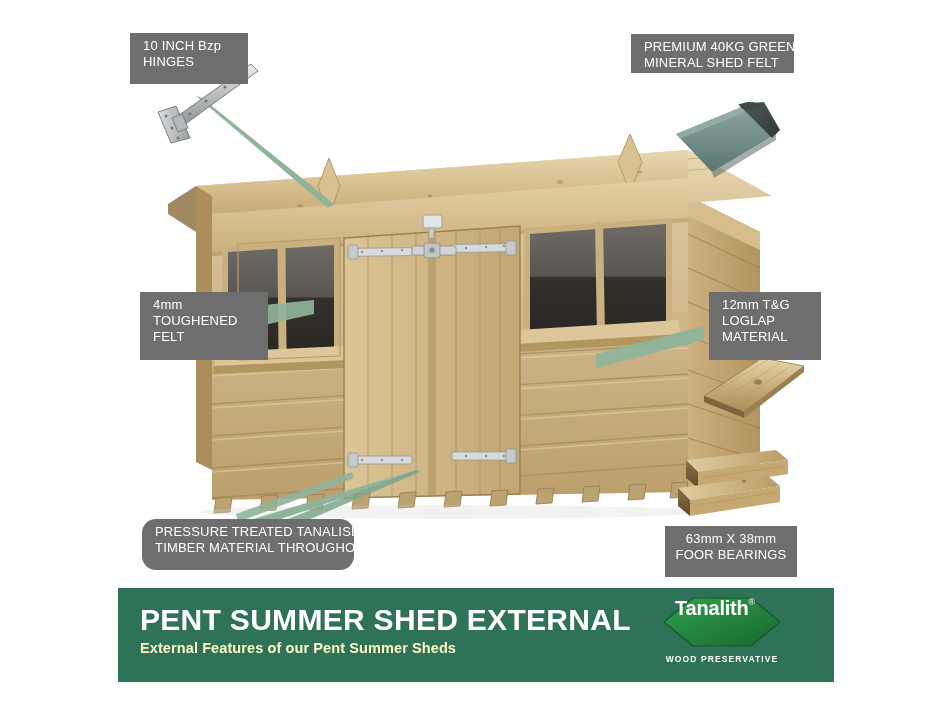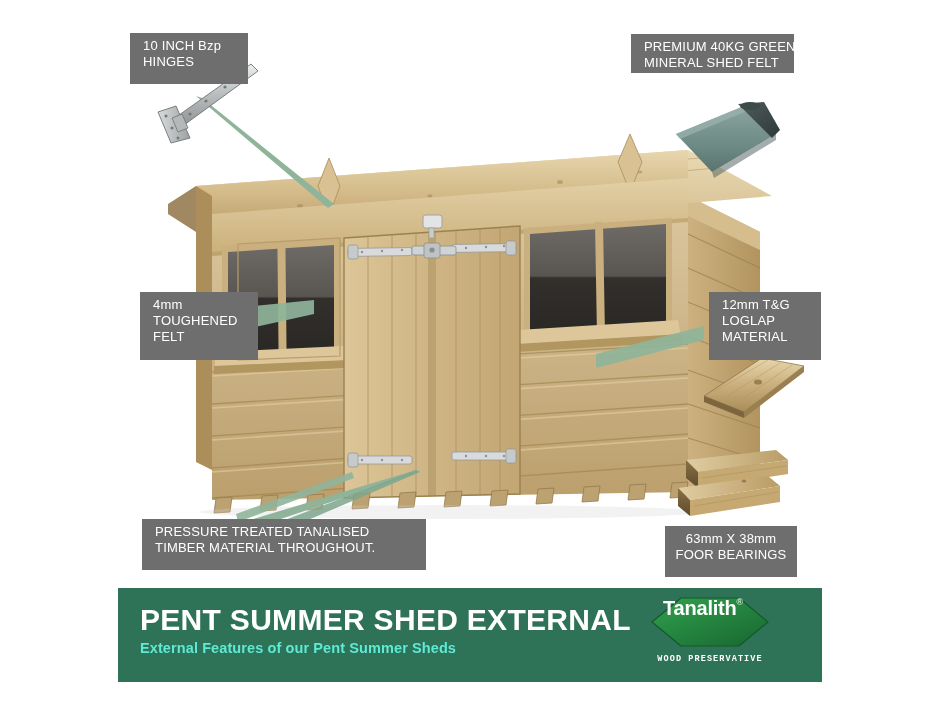--- a/index.html
+++ b/index.html
@@ -22,37 +22,37 @@
   
   #shed{position:absolute;left:0;top:0;width:940px;height:590px;z-index:10;}
   #shed svg{display:block;}
 
   
   .detail{position:absolute;z-index:35;}
   .detail svg{display:block;}
 
   
   #banner{position:absolute;left:118px;top:588px;width:704px;height:94px;
-          background:#2e7258;z-index:50;}
+          background:#2e7258;z-index:50;padding-left:12px;}
   #banner-text{position:absolute;left:22px;top:16px;}
   #banner-title{font-size:30px;font-weight:bold;color:#ffffff;letter-spacing:.3px;
                 line-height:1.05;white-space:nowrap;}
-  #banner-sub{font-size:14.5px;font-weight:bold;color:#5eead4;letter-spacing:.1px;
+  #banner-sub{font-size:14.5px;font-weight:bold;color:#fef9c3;letter-spacing:.1px;
               margin-top:4px;white-space:nowrap;}
 
   
   #logo{position:absolute;right:46px;top:9px;width:132px;text-align:center;}
   #logo-badge{position:relative;width:118px;height:50px;margin:0 auto;}
   #logo-badge svg{display:block;}
   #logo-word{position:absolute;left:0;top:0;width:118px;height:50px;
              display:flex;align-items:flex-start;justify-content:center;
              font-size:20px;font-weight:bold;color:#ffffff;letter-spacing:-.2px;}
   #logo-word sup{font-size:9px;vertical-align:super;font-weight:normal;}
   #logo-sub{font-size:8.5px;font-weight:bold;color:#ffffff;letter-spacing:1.1px;
-            margin-top:7px;white-space:nowrap;font-family:Liberation Mono, monospace;}
+            margin-top:7px;white-space:nowrap;}
 </style>
 </head>
 <body>
 
 <div id="stage">
 
   <div id="shed">
     <svg width="940" height="590" viewBox="0 0 940 590" xmlns="http://www.w3.org/2000/svg">
       <defs>
         <linearGradient id="gTimberA" x1="0" y1="0" x2="0" y2="1">
@@ -409,38 +409,38 @@
   <div class="callout" style="left:130px;top:33px;width:118px;height:51px;font-size:13px;">
     <span class="ln">10 INCH Bzp</span>
     <span class="ln">HINGES</span>
   </div>
 
   <div class="callout" style="left:631px;top:34px;width:163px;height:39px;font-size:13px;">
     <span class="ln">PREMIUM 40KG GREEN</span>
     <span class="ln">MINERAL SHED FELT</span>
   </div>
 
-  <div class="callout" style="left:140px;top:292px;width:118px;height:68px;font-size:13px;">
+  <div class="callout" style="left:140px;top:292px;width:128px;height:68px;font-size:13px;">
     <span class="ln">4mm</span>
     <span class="ln">TOUGHENED</span>
     <span class="ln">FELT</span>
   </div>
 
   <div class="callout" style="left:709px;top:292px;width:112px;height:68px;font-size:13px;">
     <span class="ln">12mm T&amp;G</span>
     <span class="ln">LOGLAP</span>
     <span class="ln">MATERIAL</span>
   </div>
 
   <div class="callout" style="left:665px;top:518px;width:132px;height:51px;font-size:13px;text-align:center;padding-left:8px;padding-right:8px;margin-top:8px;">
     <span class="ln">63mm X 38mm</span>
     <span class="ln">FOOR BEARINGS</span>
   </div>
 
-  <div class="callout" style="left:142px;top:519px;width:284px;height:51px;font-size:13px;">
+  <div class="callout" style="left:142px;top:519px;width:212px;height:51px;font-size:13px;border-radius:14px;">
     <span class="ln">PRESSURE TREATED TANALISED</span>
     <span class="ln">TIMBER MATERIAL THROUGHOUT.</span>
   </div>
 
   <div id="banner">
     <div id="banner-text">
       <div id="banner-title">PENT SUMMER SHED EXTERNAL</div>
       <div id="banner-sub">External Features of our Pent Summer Sheds</div>
     </div>
 

